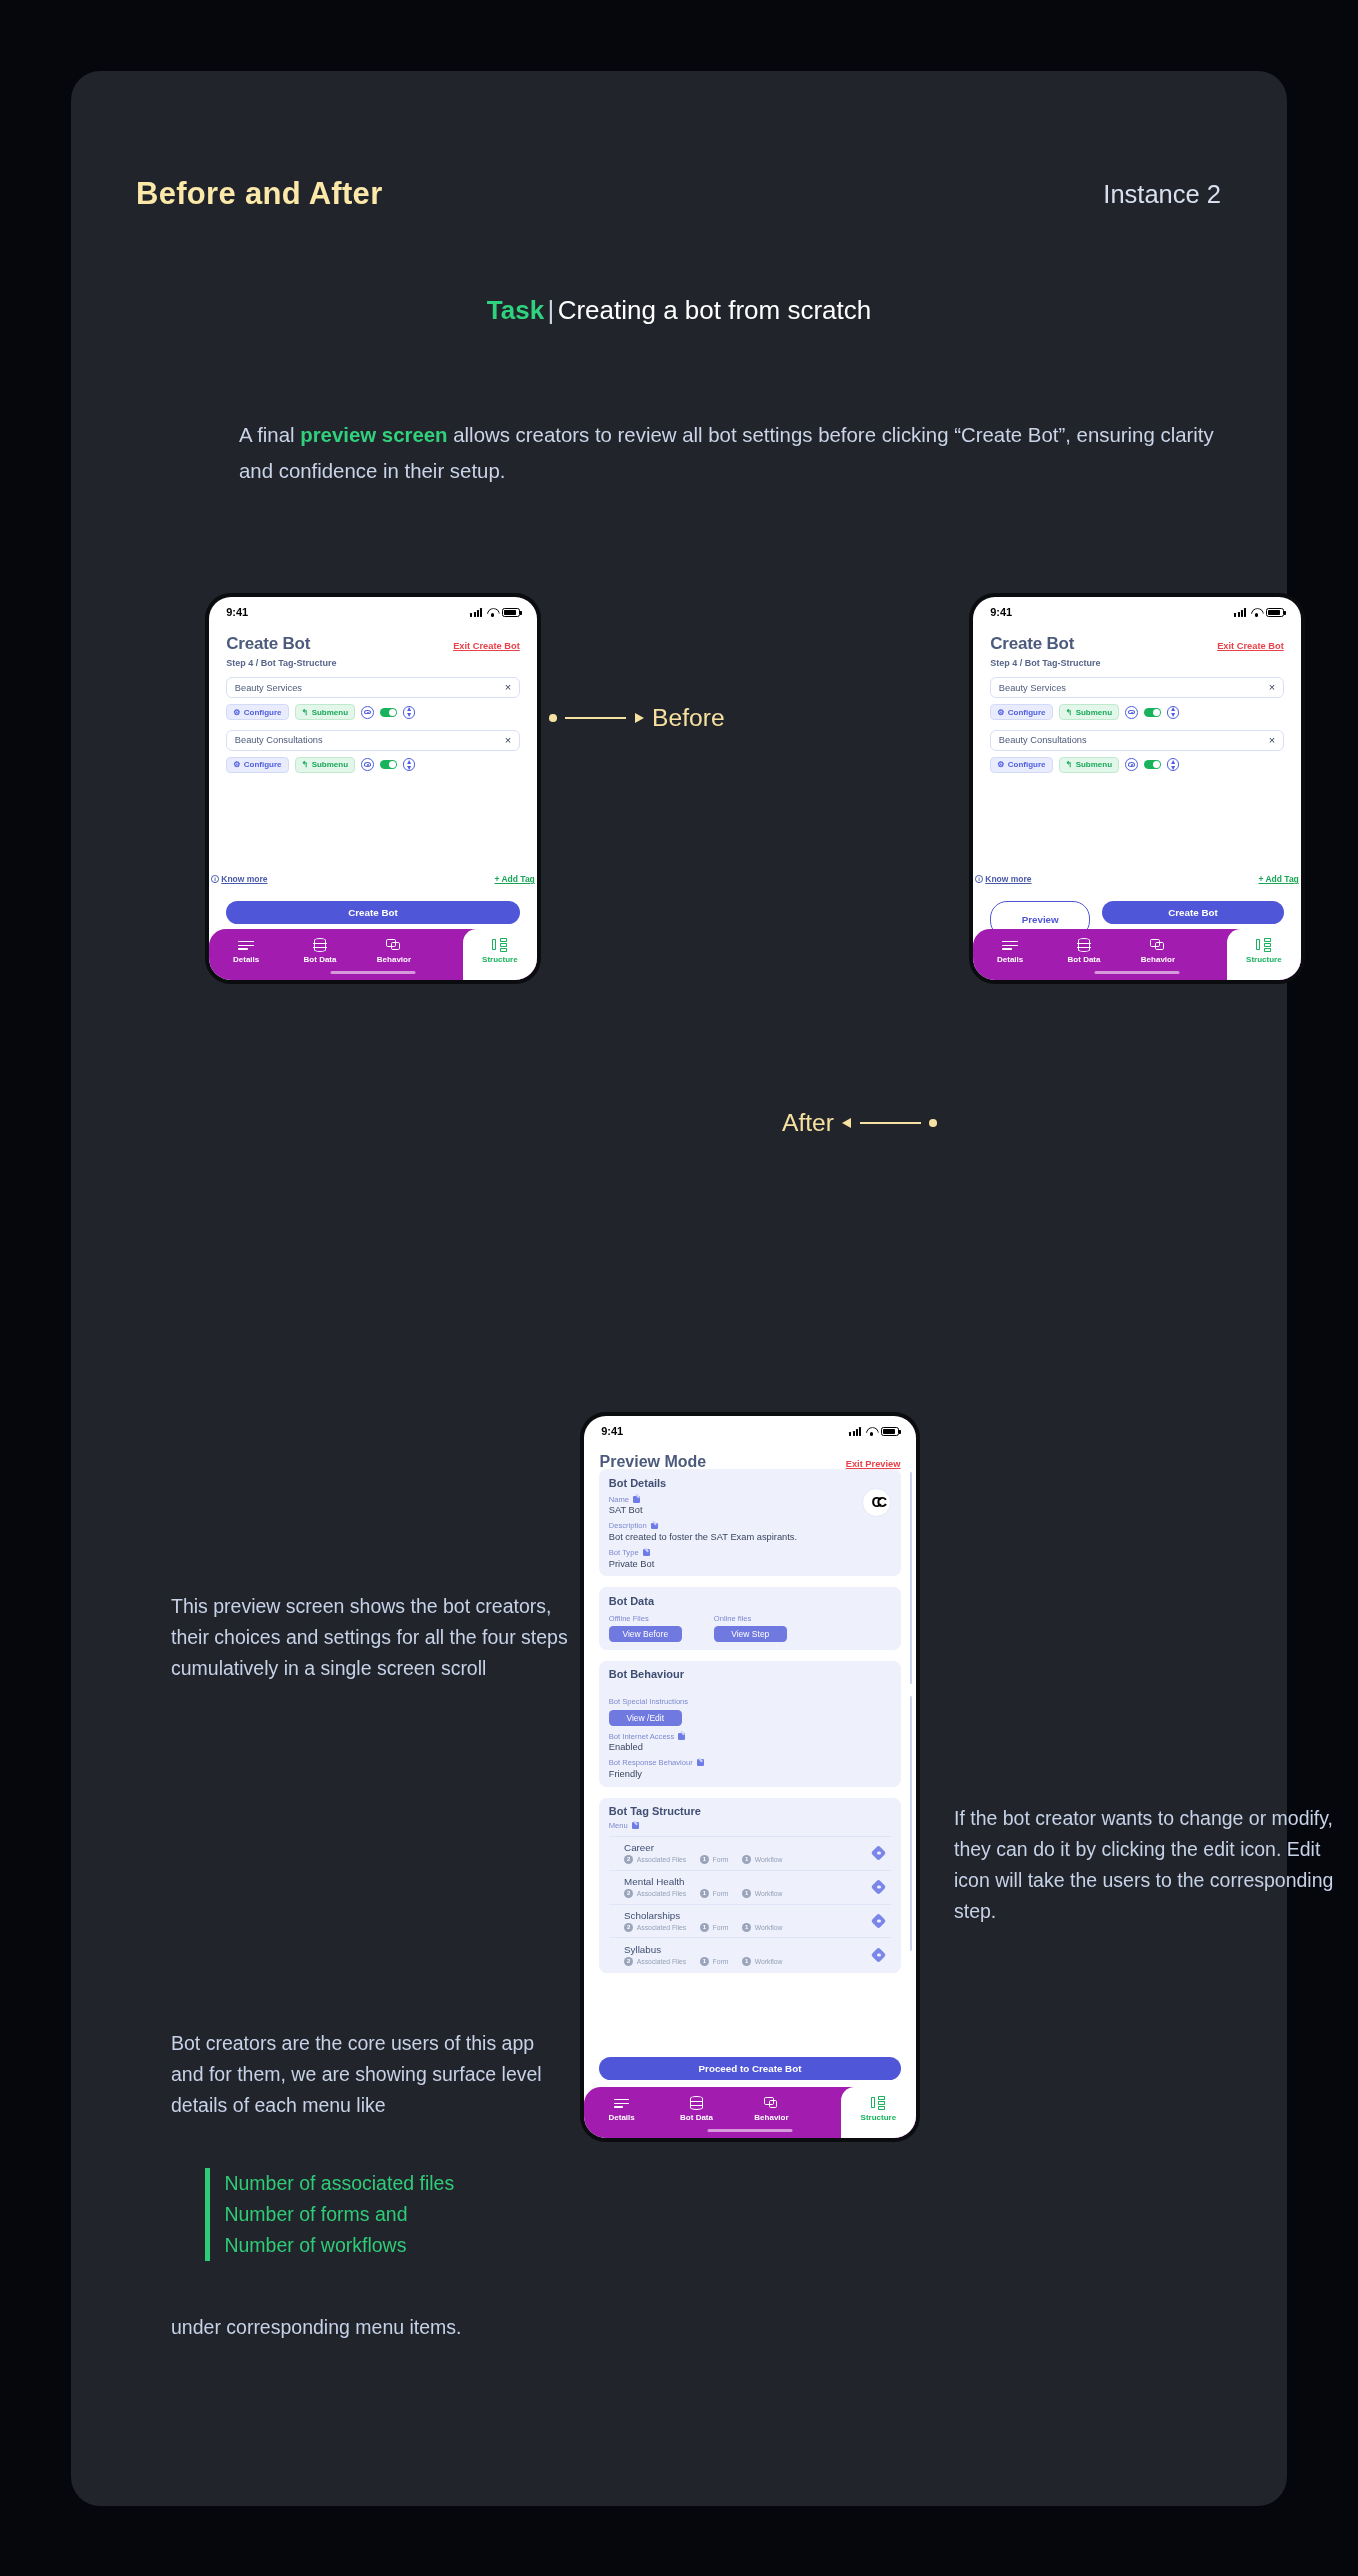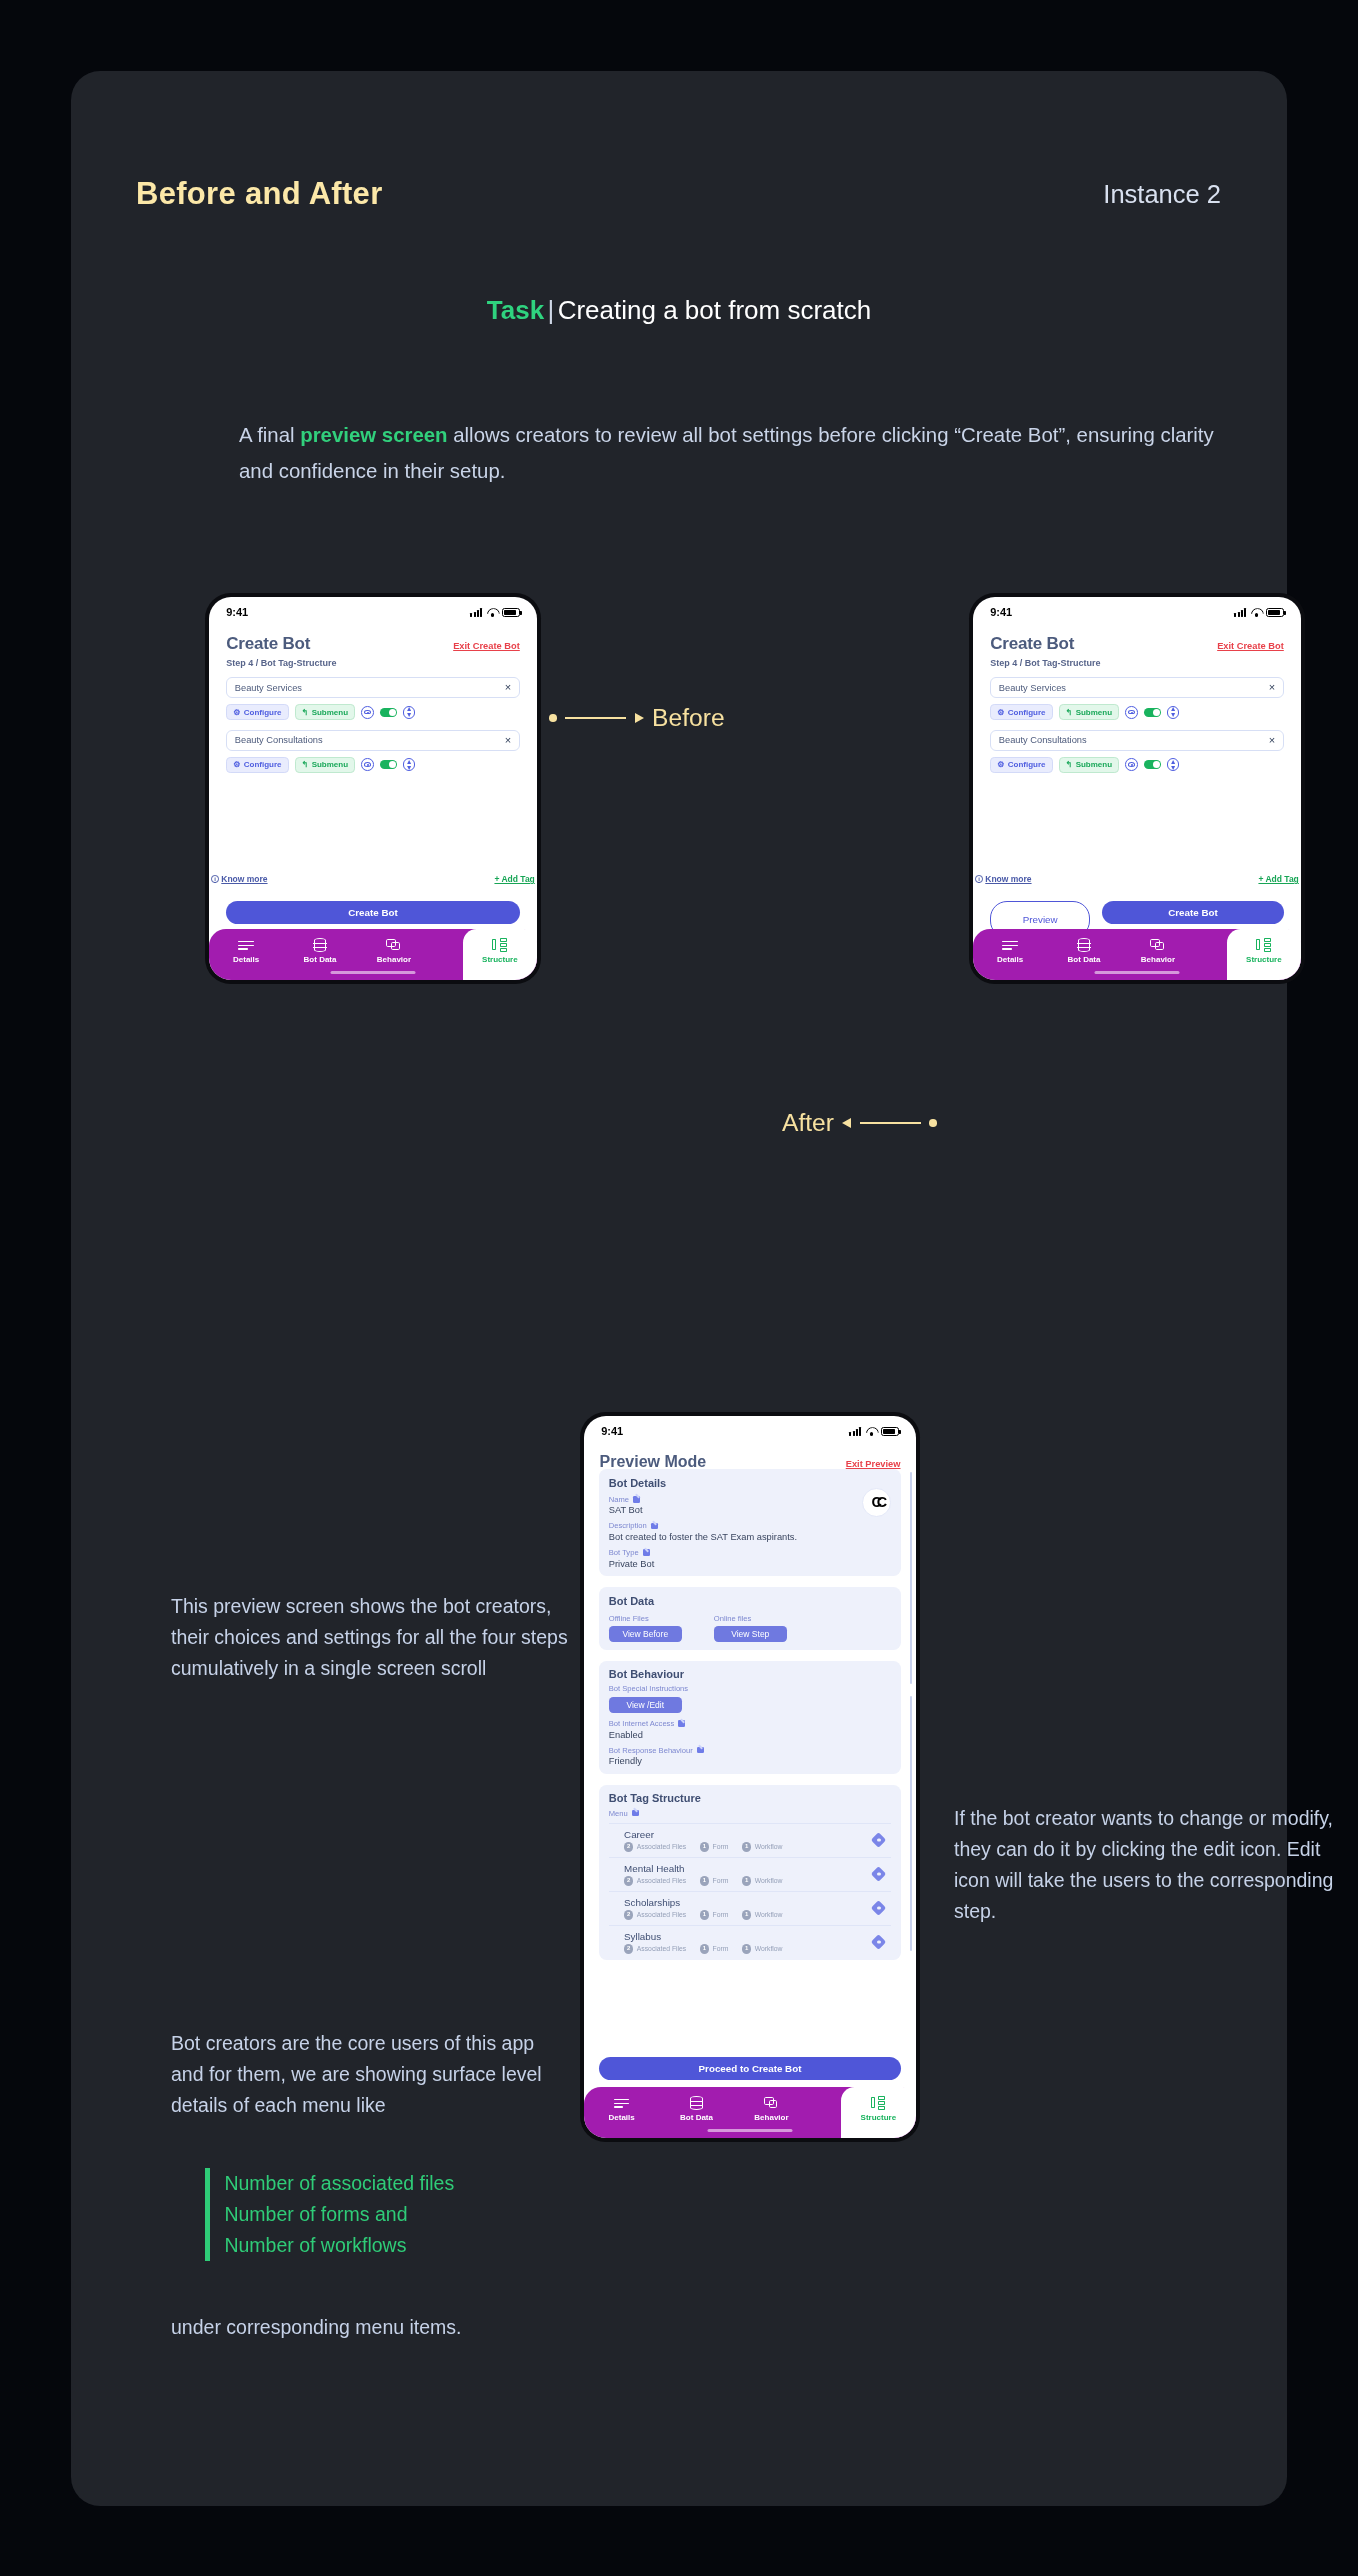--- a/index.html
+++ b/index.html
@@ -123,21 +123,21 @@
   .i-circ{width:7.6px;height:7.6px;border:0.9px solid #4a5aa8;border-radius:50%;
     font-size:6px;line-height:6.8px;text-align:center;font-weight:bold;text-decoration:none;}
   .addtag { font-size:8.5px; color:#17a555; text-decoration:underline; font-weight:600;}
 
   .btn-primary { background:#4f56d8; color:#fff; border-radius:17px; height:23px;
                  display:flex;align-items:center;justify-content:center;
                  font-size:9.8px; font-weight:600;}
   .btn-outline { border:0.8px solid #4f56d8; color:#4f56d8; background:#fff;
                  border-radius:17px; height:37px;
                  display:flex;align-items:center;justify-content:center;
-                 font-size:9.8px; font-weight:400;}
+                 font-size:9.8px; font-weight:700;}
 
   
   .bnav { position:absolute; left:0; right:0; bottom:0; height:51px;
           background:#a21caf; border-radius:17px 17px 17px 17px;
           display:flex; align-items:flex-start; }
   .bnav .tab { flex:1; display:flex; flex-direction:column; align-items:center;
                gap:3.4px; padding-top:9.3px; color:#fff;}
   .bnav .tab span.lbl { font-size:8px; font-weight:600;}
   .bnav .tab.active { background:#fff; color:#19b35e; border-radius:13.6px 13.6px 0 0;
                align-self:stretch; padding-top:9.3px;margin-left:32px;}
@@ -544,21 +544,21 @@
             </div>
             <div>
               <div class="flabel" style="margin-top:2.5px">Online files</div>
               <div class="btn-sm">View Step</div>
             </div>
           </div>
         </div>
 
         <div class="card">
           <h4>Bot Behaviour</h4>
-          <div class="flabel" style="margin-top:4px">Bot Special Instructions</div>
+          <div class="flabel" style="margin-top:17px">Bot Special Instructions</div>
           <div class="btn-sm">View /Edit</div>
           <div class="flabel">
             <span>Bot Internet Access</span>
             <span class="pen"></span>
           </div>
           <div class="fval">Enabled</div>
           <div class="flabel">
             <span>Bot Response Behaviour</span>
             <span class="pen"></span>
           </div>

